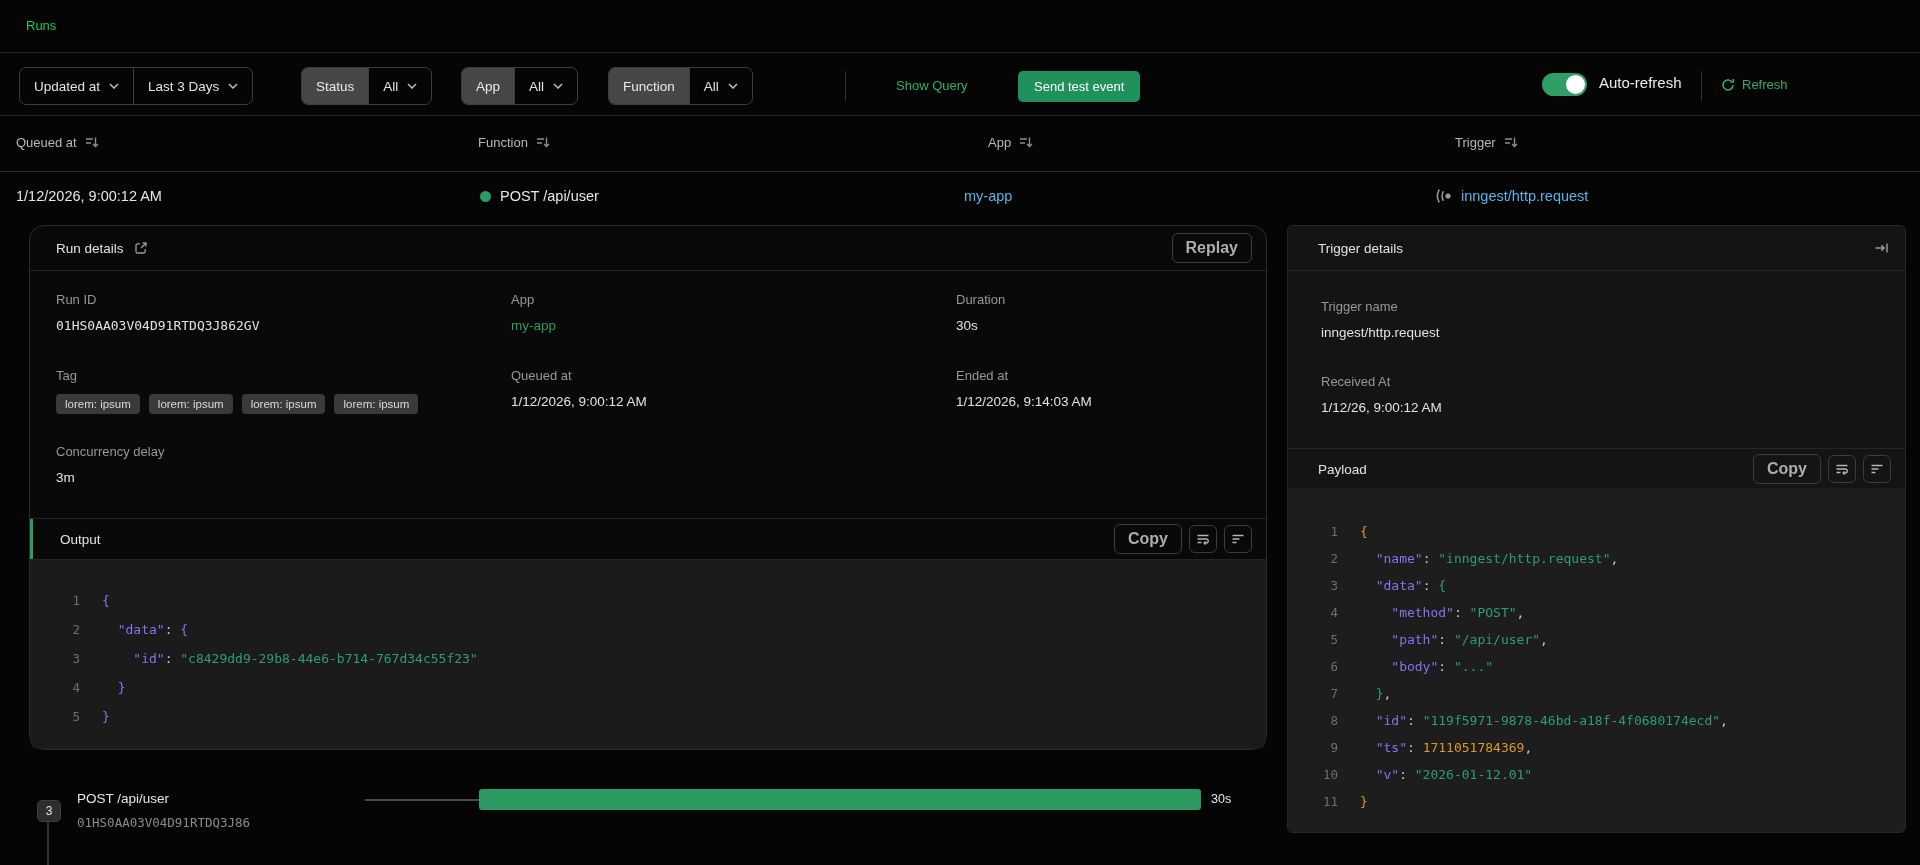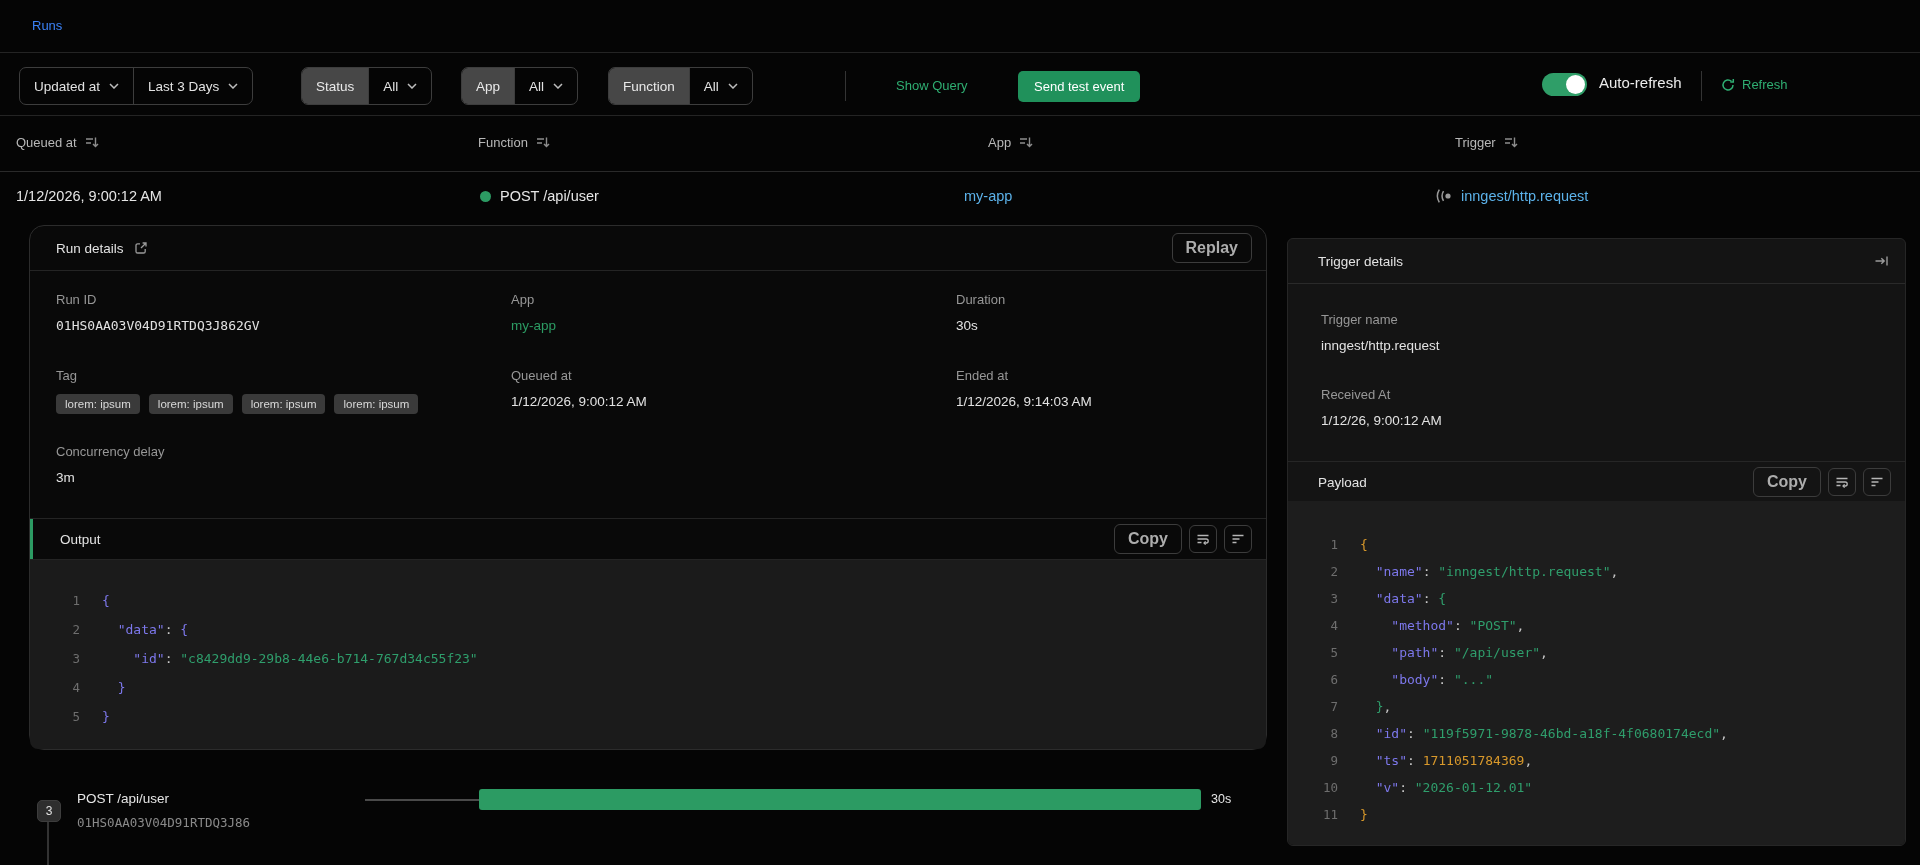--- a/index.html
+++ b/index.html
@@ -4,21 +4,21 @@
 <style>
   * { margin:0; padding:0; box-sizing:border-box; }
   html,body { width:1920px; height:865px; background:#050505; overflow:hidden;
     font-family:"Liberation Sans", sans-serif; color:#e3e3e3; }
   .abs { position:absolute; }
   svg { display:block; }
 
   
   #topbar { position:absolute; left:0; top:0; width:1920px; height:53px;
     border-bottom:1px solid #242424; }
-  #page-title { position:absolute; left:32px; top:18px; font-size:13px; color:#3b82f6; }
+  #page-title { position:absolute; left:26px; top:18px; font-size:13px; color:#22c55e; }
 
   #filterbar { position:absolute; left:0; top:53px; width:1920px; height:63px;
     border-bottom:1px solid #242424; }
   .ctl { position:absolute; top:14px; height:38px; display:flex; align-items:stretch;
     border:1px solid #3d3d3d; border-radius:7px; overflow:hidden; font-size:13.5px; }
   .ctl .seg { display:flex; align-items:center; gap:9px; padding:0 14px; cursor:pointer; }
   .ctl .seg + .seg { border-left:1px solid #3d3d3d; }
   .ctl .chip { background:#474747; color:#e9e9e9; }
   .chev { color:#bdbdbd; }
   .vdiv { position:absolute; top:18px; width:1px; height:30px; background:#343434; }
@@ -83,21 +83,21 @@
   .line-code { white-space:pre; }
   .tok-k  { color:#7d78ec; }
   .tok-s  { color:#2f9e6c; }
   .tok-n  { color:#d9992b; }
   .tok-p  { color:#c9c9c9; }
   .tok-bp { color:#7d78ec; }
   .tok-bg1{ color:#d9992b; }
   .tok-bg2{ color:#2f9e6c; }
 
   #trigger-panel { position:absolute; left:1287px; top:225px; width:619px; height:608px;
-    background:#141414; border:1px solid #262626; border-radius:6px;margin-top:13px; }
+    background:#141414; border:1px solid #262626; border-radius:6px; }
   #trigger-panel-header { position:absolute; left:0; top:0; right:0; height:45px;
     border-bottom:1px solid #2a2a2a; display:flex; align-items:center; padding:0 16px 0 30px; }
   #payload-header { top:222px; border-top:1px solid #262626; border-bottom:1px solid #262626; }
 
   
   #timeline { position:absolute; left:0; top:778px; width:1920px; height:87px; cursor:pointer; }
   #attempt-badge { position:absolute; left:37px; top:22px; width:24px; height:22px;
     background:#2e2e2e; border:1px solid #3d3d3d; border-radius:5px; color:#e0e0e0;
     font-size:12px; display:flex; align-items:center; justify-content:center; cursor:pointer; }
   #tl-connector { position:absolute; left:47px; top:44px; width:2px; height:43px; background:#333; }

